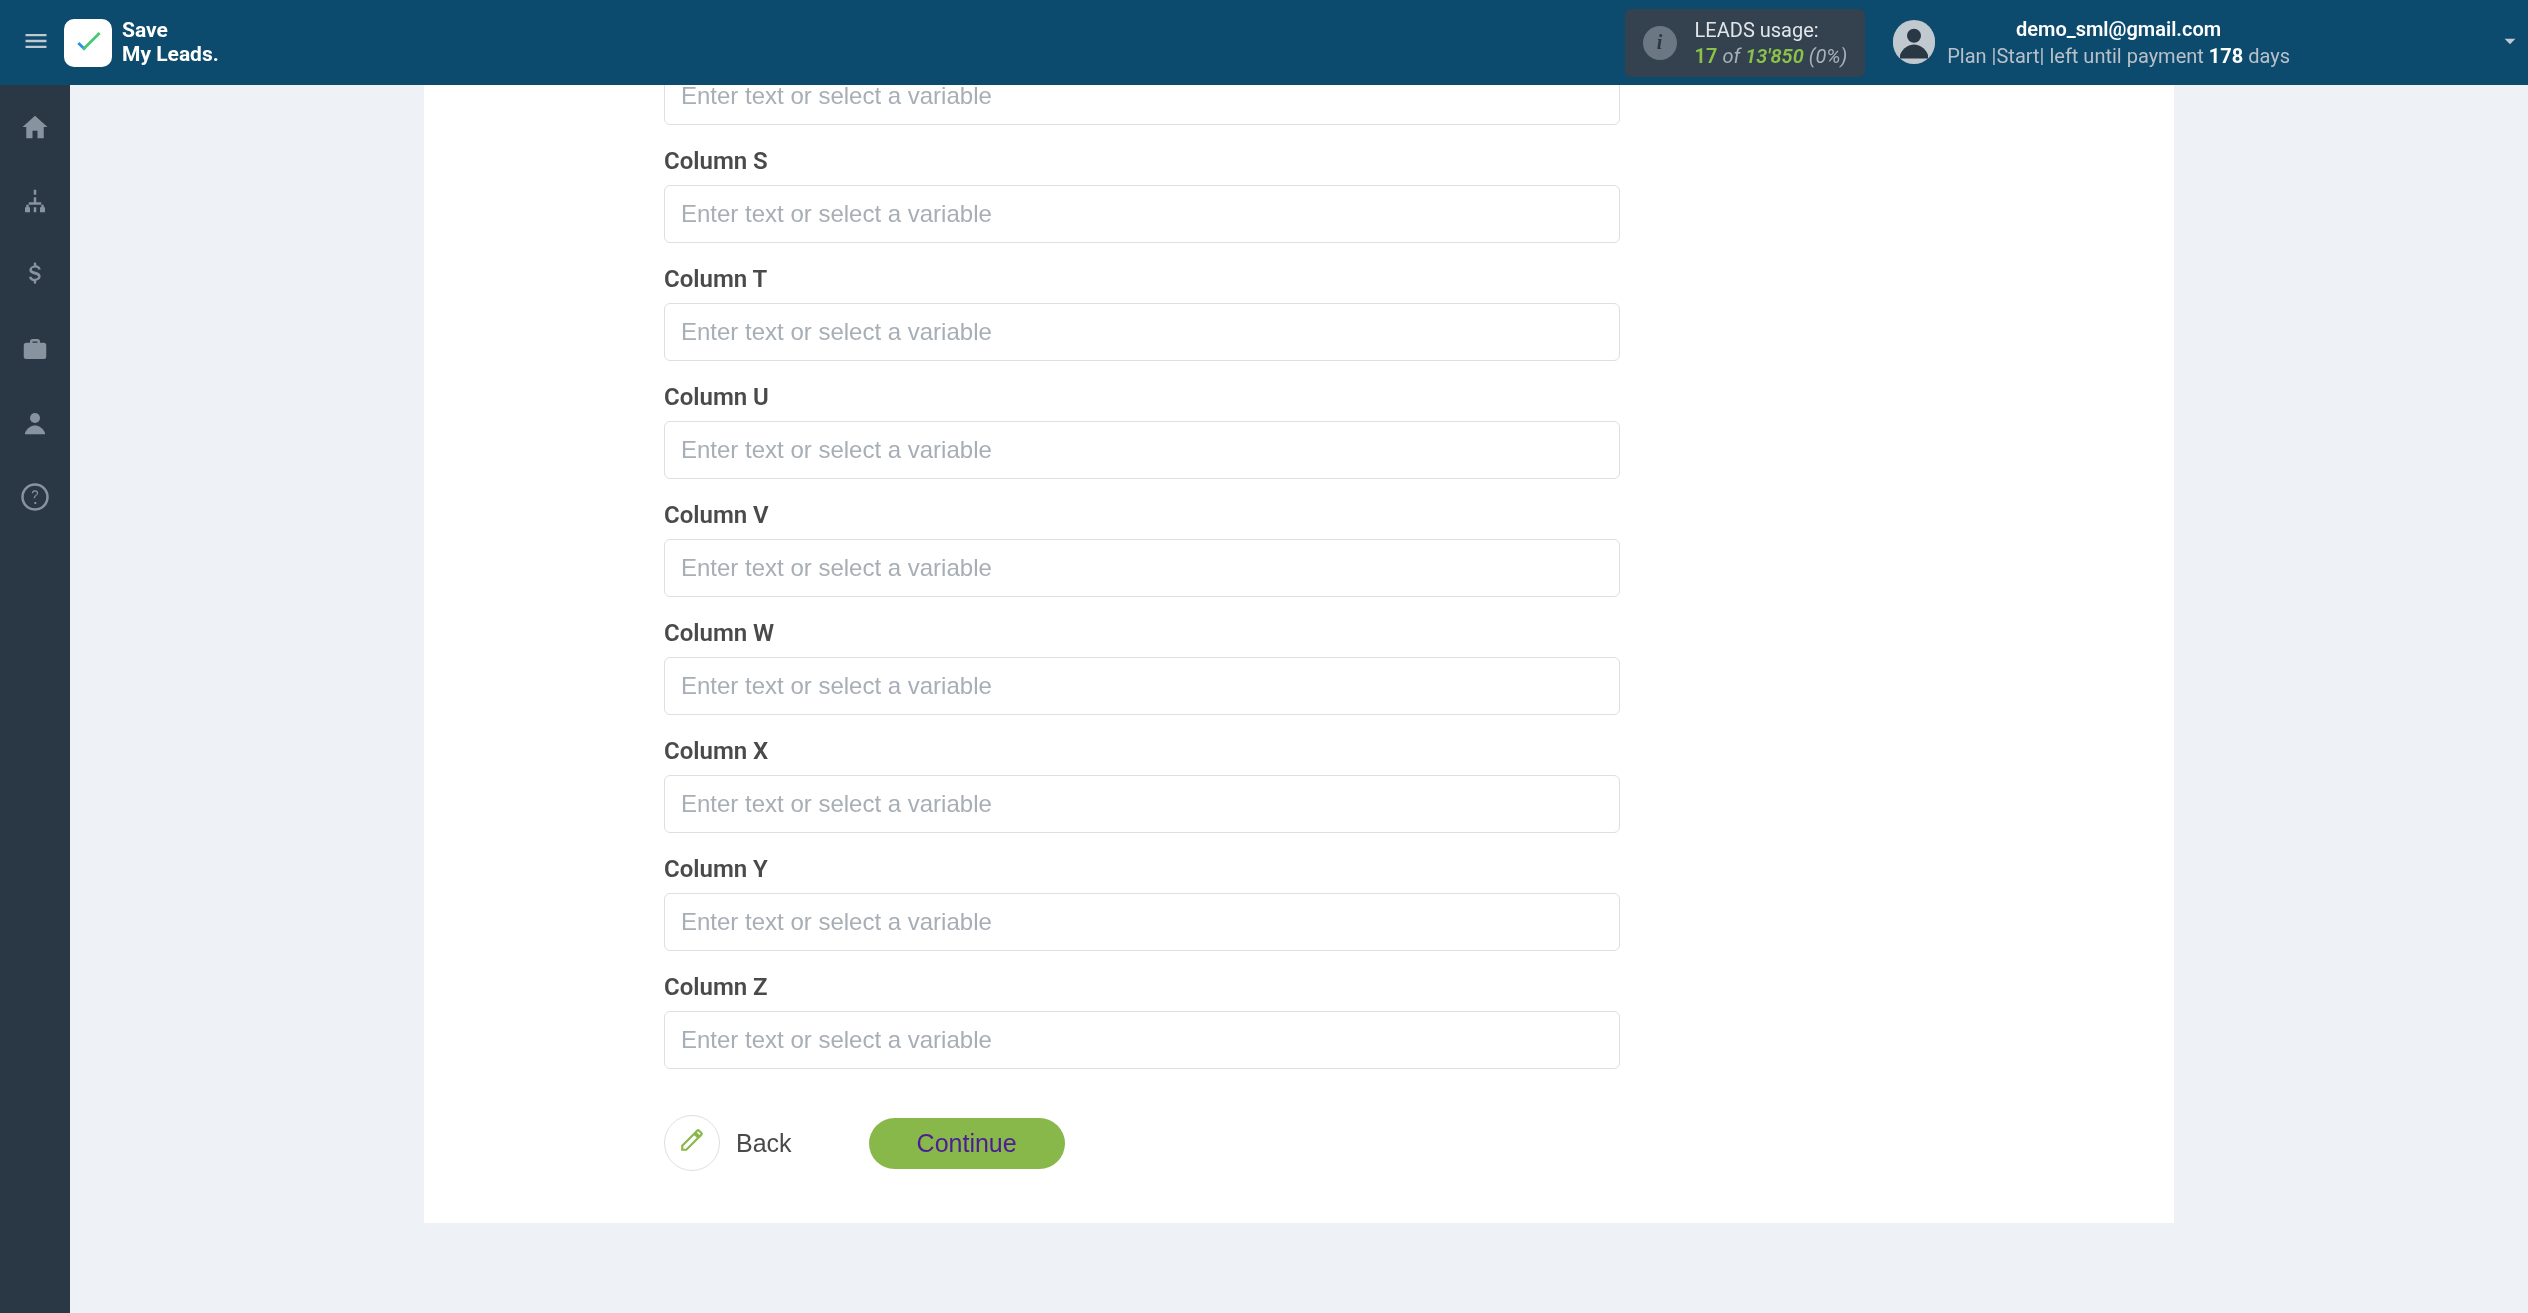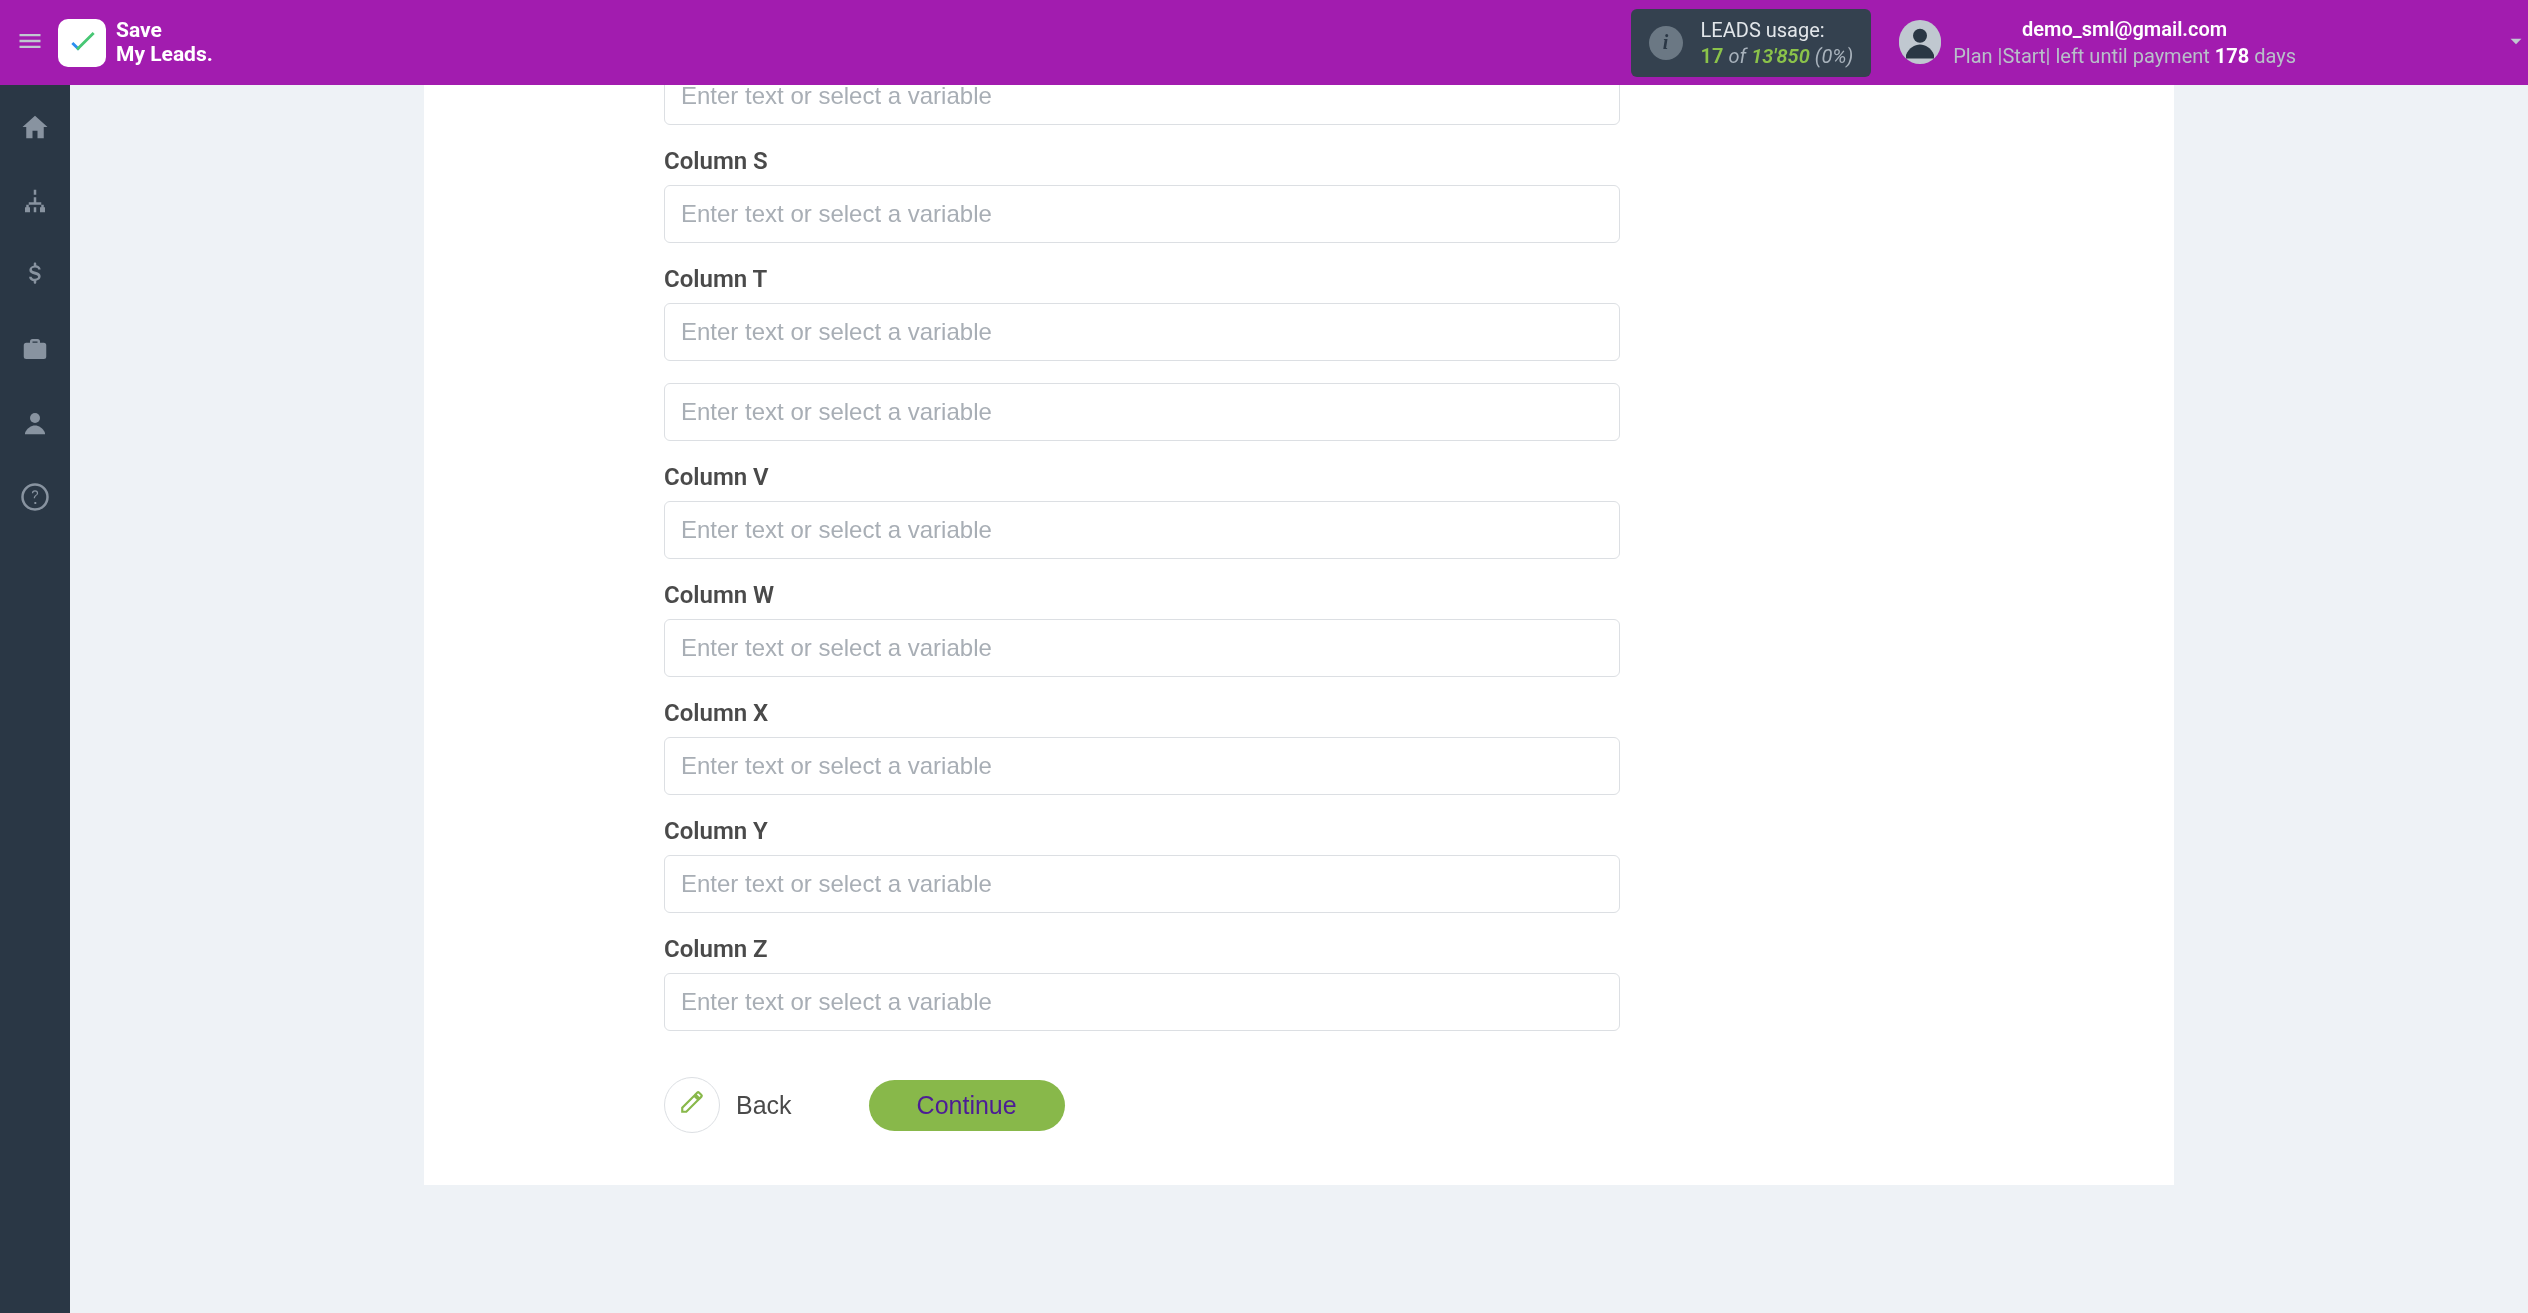--- a/index.html
+++ b/index.html
@@ -12,24 +12,24 @@
     height: 1313px;
     transform-origin: top left;
   }
   
 
   .app { width: 100%; height: 100%; display: flex; flex-direction: column; }
 
   
   .header {
     height: 85px;
-    background: #a21caf;
+    background: #0c4a6e;
     display: flex;
     align-items: center;
-    padding: 0 12px;
+    padding: 0 18px;
     color: #fff;
     flex-shrink: 0;
   }
   .hamburger {
     width: 36px; height: 36px;
     display: flex; align-items: center; justify-content: center;
     margin-right: 10px;
     cursor: pointer;
   }
   .hamburger svg { width: 28px; height: 28px; fill: #c0c8d0; }
@@ -280,20 +280,21 @@
             <div class="label">Column S</div>
             <input class="input" placeholder="Enter text or select a variable" style="">
           </div>
 
           <div class="field">
             <div class="label">Column T</div>
             <input class="input" placeholder="Enter text or select a variable" style="">
           </div>
 
           <div class="field">
+            <div class="label">Column U</div>
             <input class="input" placeholder="Enter text or select a variable" style="">
           </div>
 
           <div class="field">
             <div class="label">Column V</div>
             <input class="input" placeholder="Enter text or select a variable" style="">
           </div>
 
           <div class="field">
             <div class="label">Column W</div>

